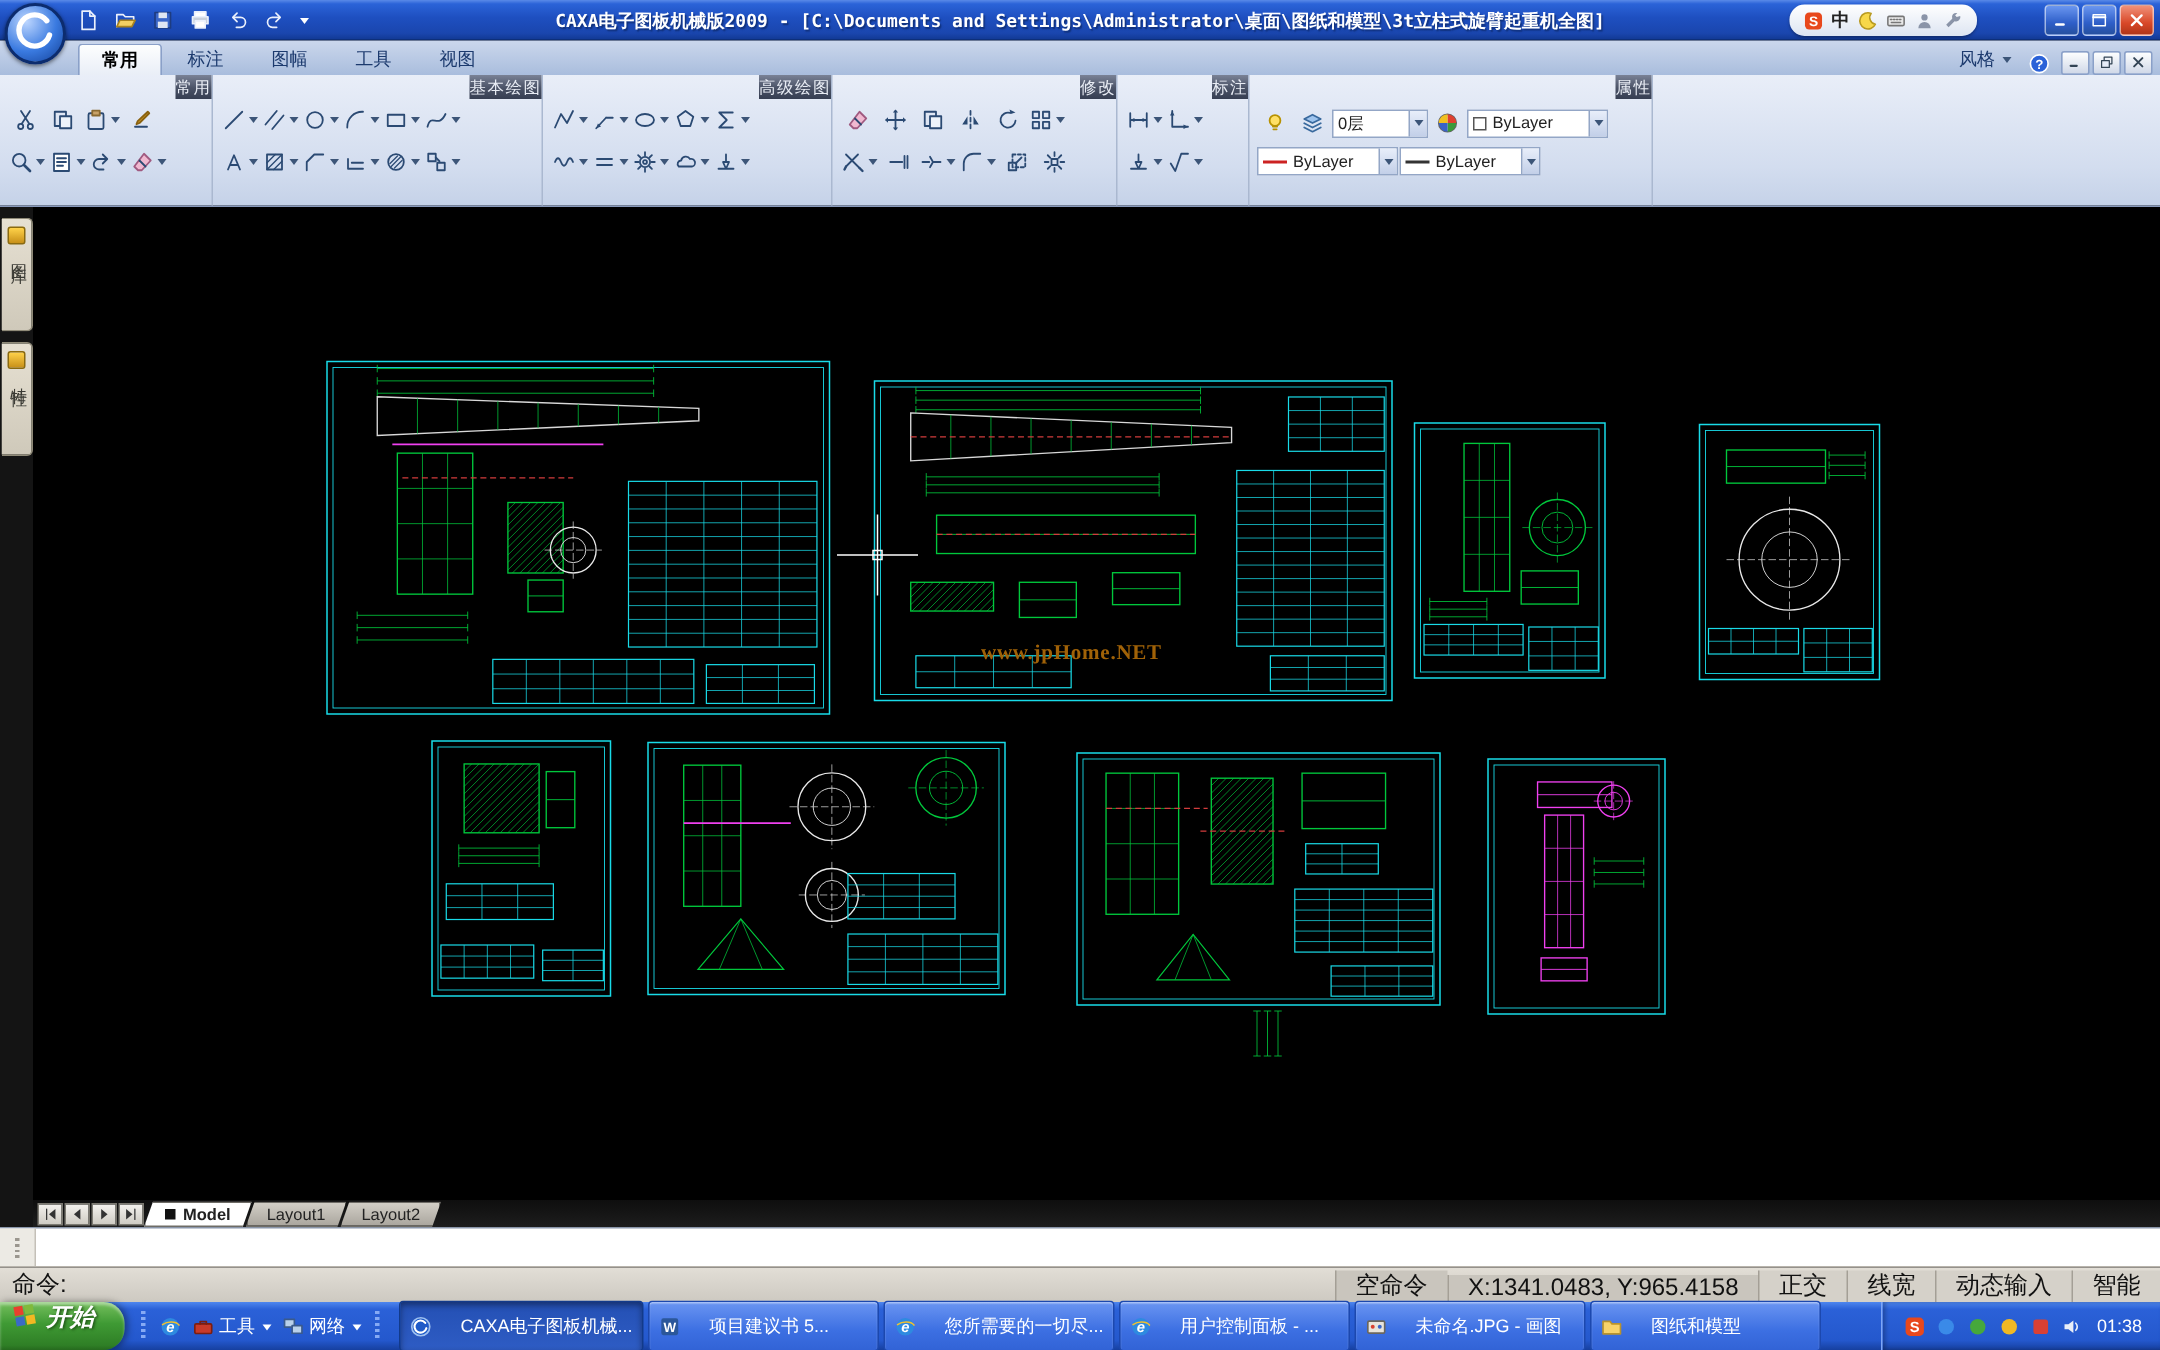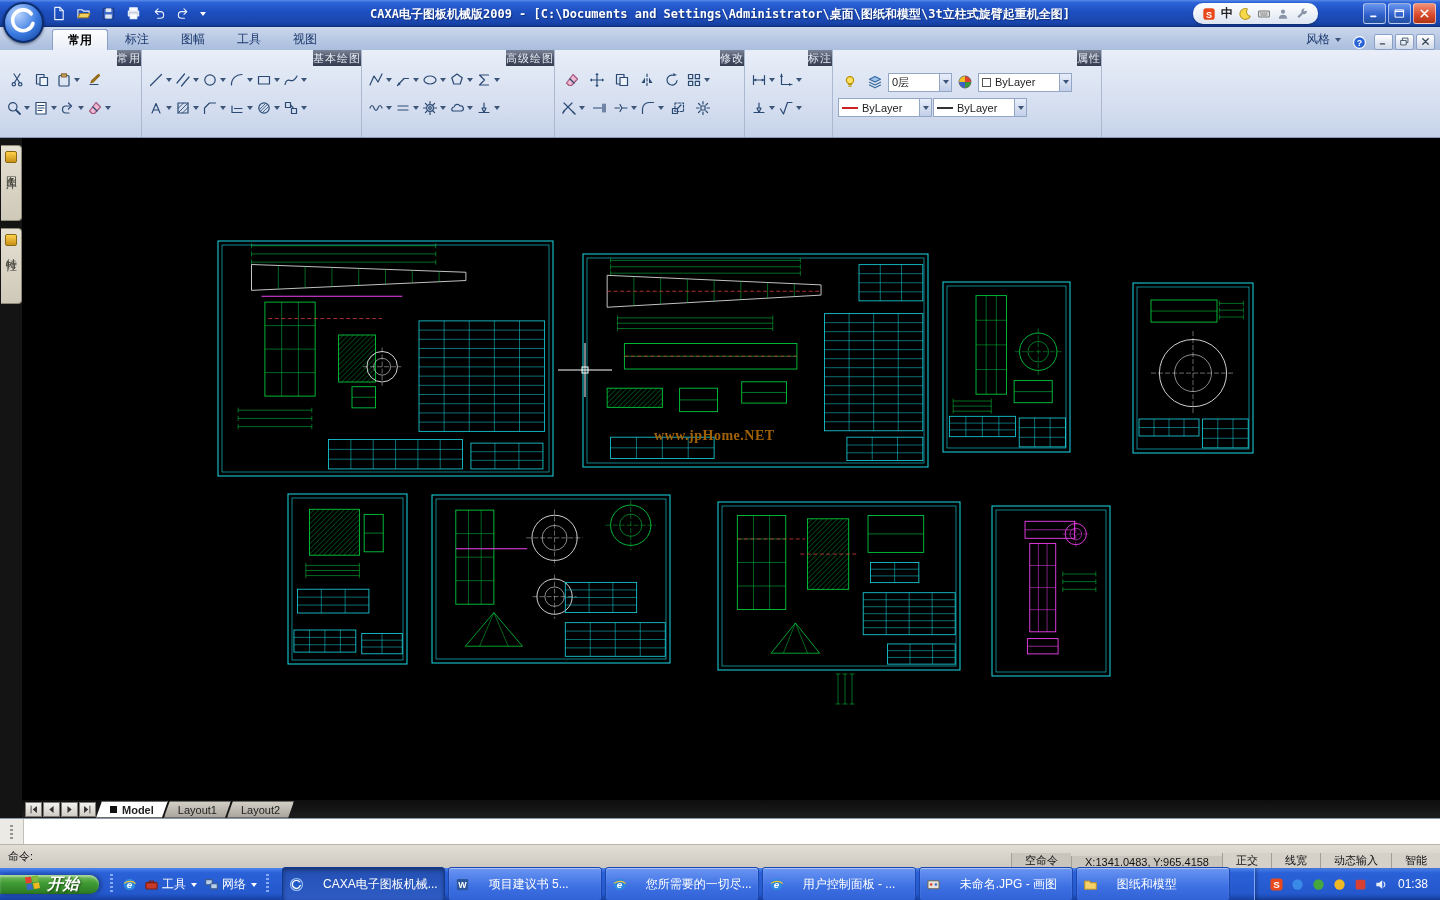--- a/index.html
+++ b/index.html
@@ -58,28 +58,28 @@
 .navbtns{display:flex;gap:1px;margin-bottom:1px}
 .nav-btn{width:17px;height:15px;background:linear-gradient(#f4f2ee,#cfccc4);border:1px solid #7c7a72;display:flex;align-items:center;justify-content:center;color:#333}
 .mtabs{display:flex;margin-left:4px}
 .mtab{height:17px;padding:0 13px;display:flex;align-items:center;gap:5px;font-size:11px;color:#222;background:linear-gradient(#d2cec6,#aaa69e);border:1px solid #6e6c66;clip-path:polygon(6px 0,100% 0,calc(100% - 6px) 100%,0 100%);margin-left:-4px}
 .mtab.active{background:#fff;font-weight:bold;z-index:2}
 .msq{width:7px;height:7px;background:#111;display:inline-block}
 
 .cmdline{position:absolute;left:0;top:818px;width:100%;height:26px;background:#fff;border-top:1px solid #8a96aa;display:flex}
 .cmd-gutter{width:24px;height:100%;background:#eceae4;border-right:1px solid #c4c0b8;display:flex;align-items:center;justify-content:center}
 .grip{width:3px;height:14px;background:repeating-linear-gradient(#9a968e 0 2px,transparent 2px 4px)}
-.statusbar{position:absolute;left:0;top:844px;width:100%;height:24px;background:linear-gradient(#e2ded6,#cdc9c1);display:flex;align-items:center;font-size:11px;color:#111;border-top:1px solid #b8b4ac}
+.statusbar{position:absolute;left:0;top:844px;width:100%;height:24px;background:linear-gradient(#e2ded6,#cdc9c1);display:flex;align-items:center;font-size:16px;color:#111;border-top:1px solid #b8b4ac}
 .cmd-prompt{margin-left:8px}
 .st-right{margin-left:auto;height:100%;display:flex;align-items:flex-end}
 .st-cell{display:flex;align-items:center;padding:0 13px;border-left:1px solid #a49f96;background:#d5d1c9;white-space:nowrap}
 .st-cell.dark{background:#c9c5bd}
 
 .taskbar{position:absolute;left:0;top:868px;width:100%;height:32px;background:linear-gradient(#4e86ee,#2b61d8 15%,#2458cd 80%,#16409f);display:flex;align-items:center}
-.start{height:19px;padding:0 20px 0 24px;border-radius:0 14px 14px 0;background:linear-gradient(#76c05e,#3f9a34 45%,#2f7f26 90%,#266a1e);display:flex;align-items:center;gap:6px;color:#fff;font-style:italic;font-weight:bold;font-size:16px;text-shadow:1px 1px 2px #1a4a12;box-shadow:inset 0 2px 2px rgba(255,255,255,.4),2px 0 5px rgba(0,0,0,.4);flex:none}
+.start{height:32px;padding:0 20px 0 8px;border-radius:0 14px 14px 0;background:linear-gradient(#76c05e,#3f9a34 45%,#2f7f26 90%,#266a1e);display:flex;align-items:flex-start;gap:6px;color:#fff;font-style:italic;font-weight:bold;font-size:16px;text-shadow:1px 1px 2px #1a4a12;box-shadow:inset 0 2px 2px rgba(255,255,255,.4),2px 0 5px rgba(0,0,0,.4);flex:none}
 .quick{display:flex;align-items:center;gap:7px;padding:0 9px;color:#fff;flex:none}
 .qsep{width:3px;height:20px;background:repeating-linear-gradient(#86aaf4 0 2px,transparent 2px 4px);margin:0 2px}
 .qitem{display:flex;align-items:center;gap:3px;font-size:12px}
 .tasks{flex:1;display:flex;align-items:center;gap:3px;overflow:hidden;padding:0 2px}
 .task{flex:0 0 154px;height:25px;border-radius:3px;background:linear-gradient(#6a95f2,#3c6fe2 60%,#3263d6);border:1px solid #1c48ae;box-shadow:inset 0 1px 1px rgba(255,255,255,.45);display:flex;align-items:center;gap:19px;padding:16px 6px;color:#fff;font-size:12px;white-space:nowrap}
 .task .tl{overflow:hidden;text-overflow:ellipsis}
 .task.active{background:linear-gradient(#2450b4,#2e5cc4);box-shadow:inset 0 2px 4px rgba(0,0,0,.4);border-color:#123a8a}
 .tray{height:32px;display:flex;align-items:center;gap:6px;padding:0 12px 0 14px;border-left:1px solid #7ea6f6;box-shadow:inset 2px 0 3px rgba(0,0,0,.25);flex:none}
 .tray-ic{display:inline-flex}
 .time{color:#fff;font-size:12px;margin-left:3px}

